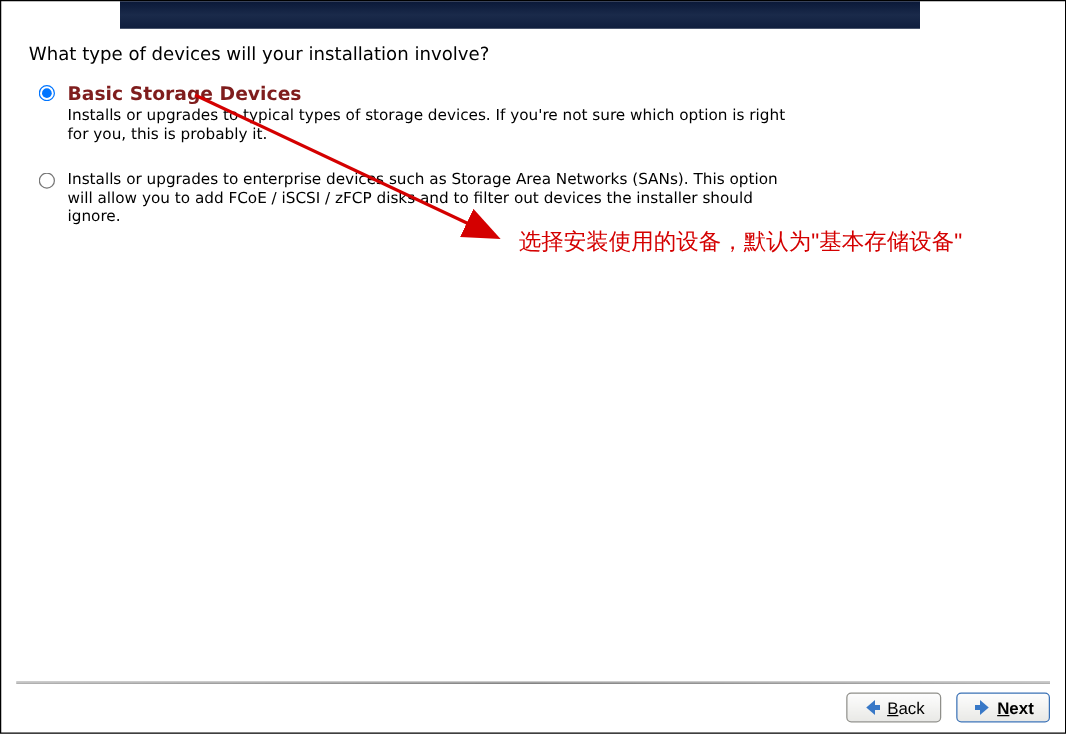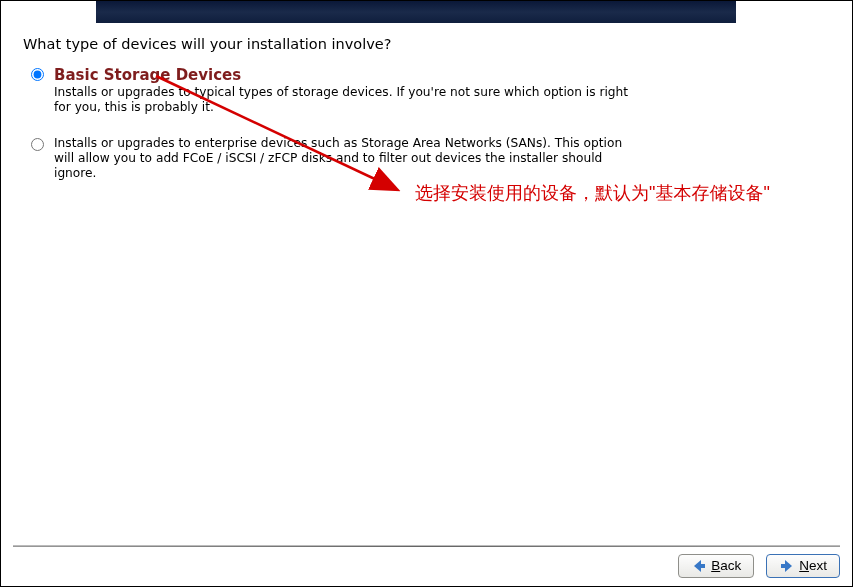--- a/index.html
+++ b/index.html
@@ -11,22 +11,22 @@
     .option-row { display: flex; align-items: flex-start; margin-bottom: 20px; }
     .radio { margin-top: 2px; margin-right: 10px; width: 13px; height: 13px; flex-shrink: 0; }
     .option-content { flex: 1; }
     .option-title { font-weight: bold; font-size: 15px; color: #7f1d1d; margin-bottom: 1px; }
     .option-desc { font-size: 12.2px; color: #000; line-height: 1.25; max-width: 590px; }
     .annotation-arrow { position: absolute; pointer-events: none; }
     .annotation-text { position: absolute; color: #d40000; font-size: 18px; font-family: "Microsoft YaHei", "SimSun", sans-serif; left: 414px; top: 180px; }
     .footer { position: absolute; bottom: 8px; right: 12px; left: 12px; height: 32px; border-top: 1px solid #999; display: flex; justify-content: flex-end; align-items: center; gap: 12px; padding-top: 6px; background: #fff; }
     .footer::before { content: ""; position: absolute; left: 0; right: 0; top: -1px; height: 1px; background: linear-gradient(90deg, rgba(0,0,0,0), rgba(0,0,0,0.35), rgba(0,0,0,0)); }
     .footer-sep { position: absolute; bottom: 40px; left: 12px; right: 12px; height: 1px; background: #bbb; }
-    .btn { display: inline-flex; align-items: center; gap: 4px; padding: 3px 12px; font-size: 13.5px; background: linear-gradient(180deg, #fdfdfd, #e9e9e6); border: 1px solid #8f8f8a; border-radius: 4px; cursor: pointer; color: #000; }
-    .btn-primary { border: 1.5px solid #3a71b5; }
+    .btn { display: inline-flex; align-items: flex-end; gap: 4px; padding: 3px 12px; font-size: 13.5px; background: linear-gradient(180deg, #fdfdfd, #e9e9e6); border: 1px solid #8f8f8a; border-radius: 4px; cursor: pointer; color: #000; }
+    .btn-primary { border: 1.5px solid #3a71b5; font-weight: bold; }
     .btn .u { text-decoration: underline; }
     .icon-arrow-left, .icon-arrow-right { width: 16px; height: 16px; display: inline-block; }
     .container { position: absolute; inset: 0; border: 1px solid #000; }
   </style>
 </head>
 <body>
 
 <div class="container">
   <div class="header-banner"></div>
 

